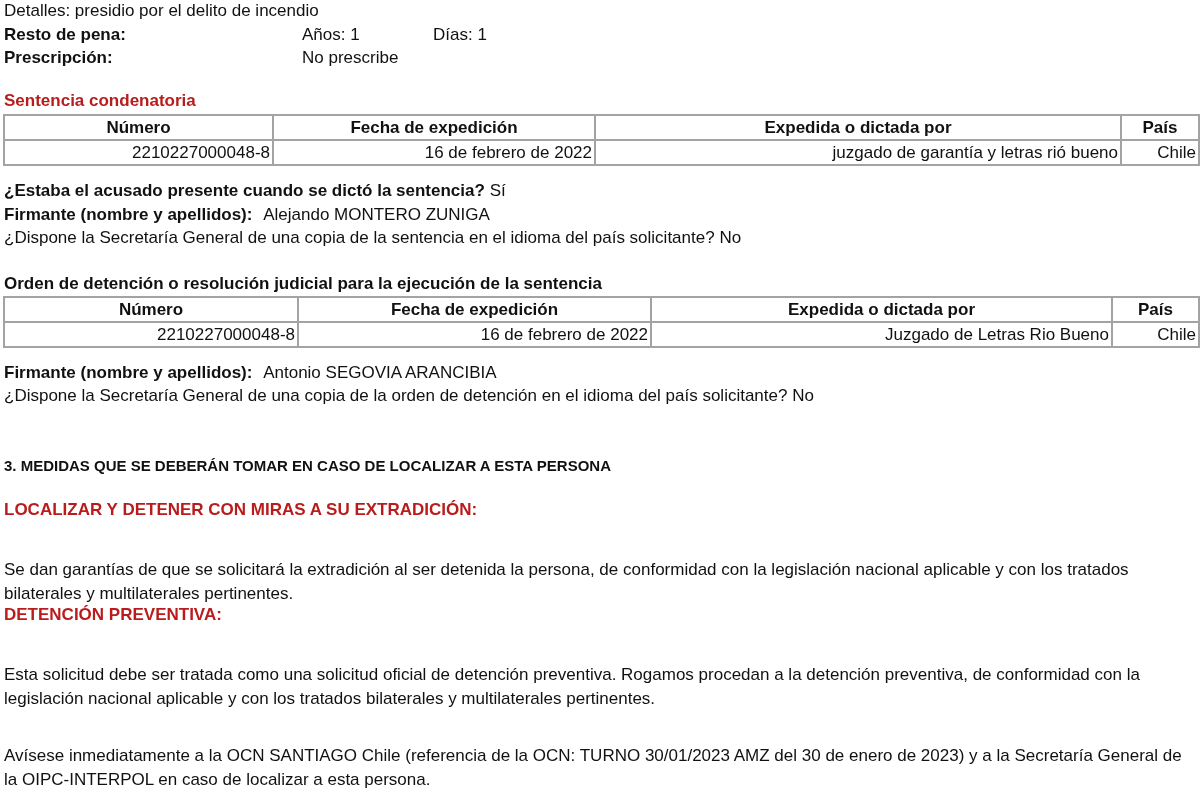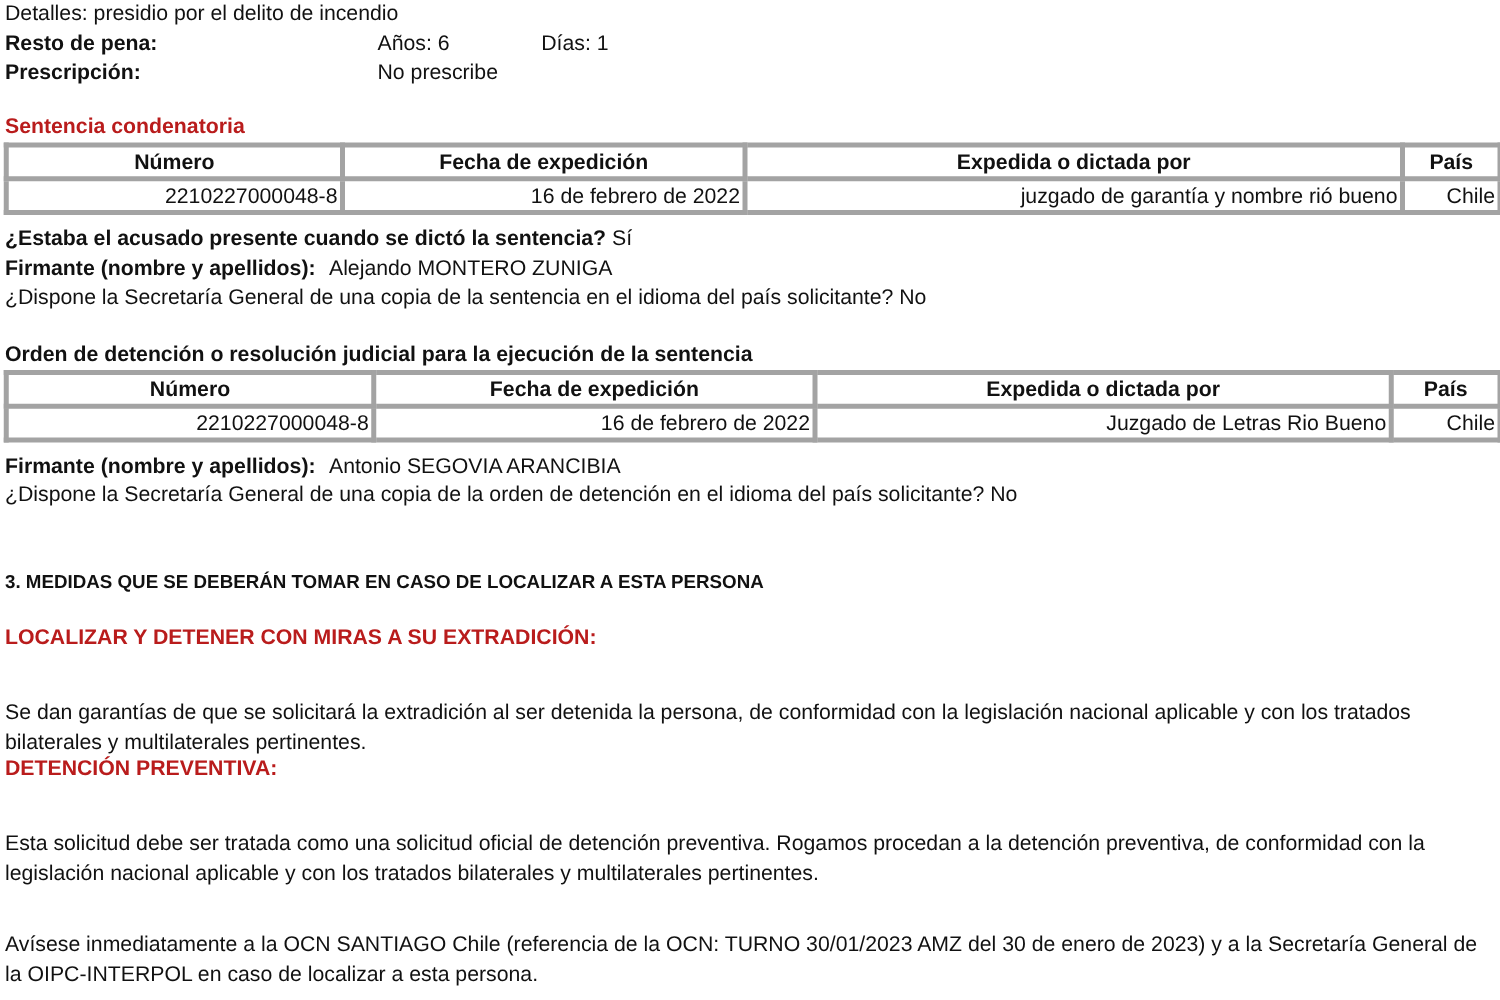--- a/index.html
+++ b/index.html
@@ -7,33 +7,33 @@
     width: 1200px; height: 800px; overflow: hidden; position: relative;
     font-family: "Liberation Sans", sans-serif; color: #111111; font-size: 17px;
   }
   .abs { position: absolute; white-space: nowrap; }
   .bold { font-weight: bold; }
   .teal { color: #b91c1c; font-weight: bold; }
   table.grid {
     position: absolute; left: 3px; width: 1195px; border-collapse: collapse; table-layout: fixed;
   }
   table.grid th, table.grid td {
-    border: 4px solid #a3a3a3; padding: 0 2px; height: 23px; font-size: 17px; white-space: nowrap; overflow: hidden;
+    border: 2px solid #a3a3a3; padding: 0 2px; height: 23px; font-size: 17px; white-space: nowrap; overflow: hidden;
   }
   table.grid th { font-weight: bold; text-align: center; }
   table.grid td { text-align: right; }
   .para { position: absolute; left: 4px; width: 1190px; line-height: 24px; font-size: 17px; margin-top: 37px; }
   .h3 { font-size: 15px; font-weight: bold; }
 </style>
 </head>
 <body>
 
 <div class="abs" style="left:4px; top:1px;">Detalles: presidio por el delito de incendio</div>
 <div class="abs bold" style="left:4px; top:25px;">Resto de pena:</div>
-<div class="abs" style="left:302px; top:25px;">Años: 6</div>
+<div class="abs" style="left:302px; top:25px;">Años: 1</div>
 <div class="abs" style="left:433px; top:25px;">Días: 1</div>
 <div class="abs bold" style="left:4px; top:48px;">Prescripción:</div>
 <div class="abs" style="left:302px; top:48px;">No prescribe</div>
 
 <div class="abs teal" style="left:4px; top:91px;">Sentencia condenatoria</div>
 <table class="grid" style="top:114px;">
   <colgroup>
       <col style="width:269px">
       <col style="width:322px">
       <col style="width:526px">
@@ -42,21 +42,21 @@
   <tbody>
       <tr>
     <th>Número</th>
     <th>Fecha de expedición</th>
     <th>Expedida o dictada por</th>
     <th>País</th>
   </tr>
   <tr>
     <td>2210227000048-8</td>
     <td>16 de febrero de 2022</td>
-    <td>juzgado de garantía y nombre rió bueno</td>
+    <td>juzgado de garantía y letras rió bueno</td>
     <td>Chile</td>
   </tr>
 </tbody>
   </table>
 
 <div class="abs" style="left:4px; top:181px;">
   <span class="bold">¿Estaba el acusado presente cuando se dictó la sentencia?</span>
   <span>Sí</span>
 </div>
 <div class="abs" style="left:4px; top:205px;">

